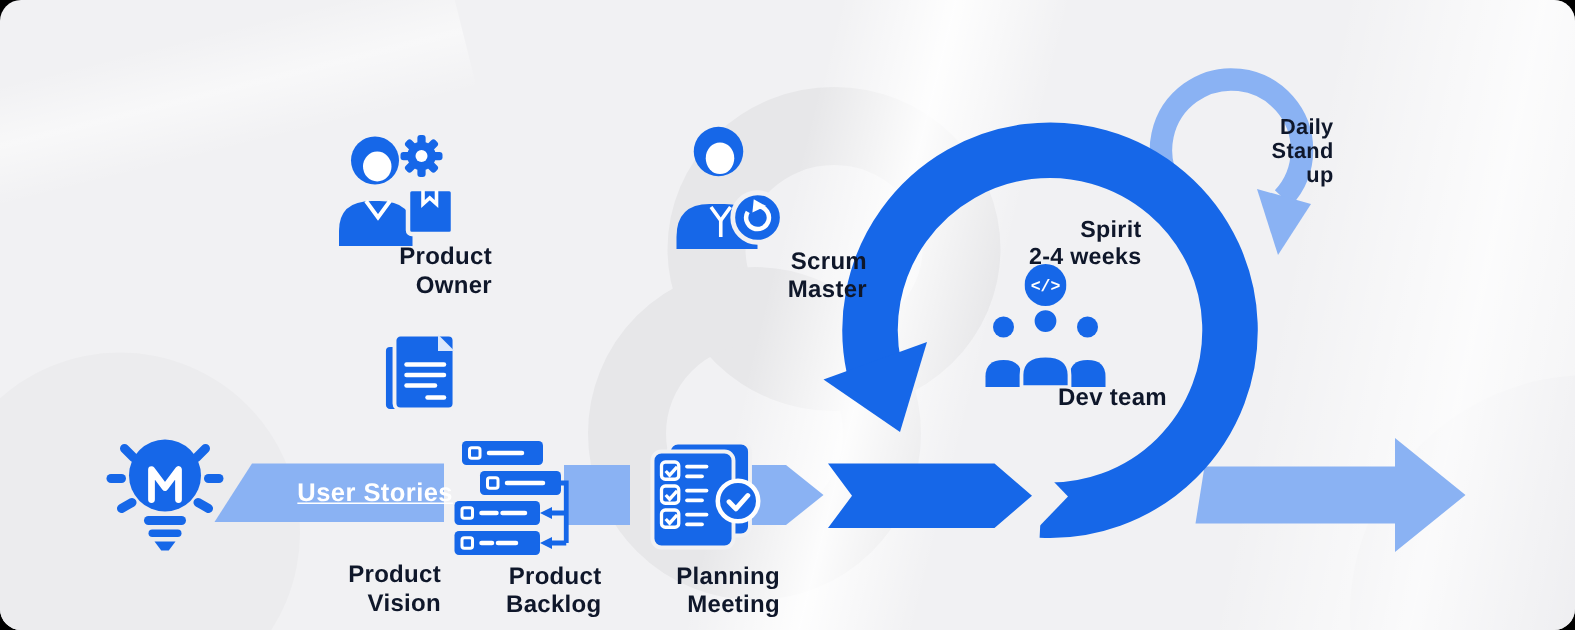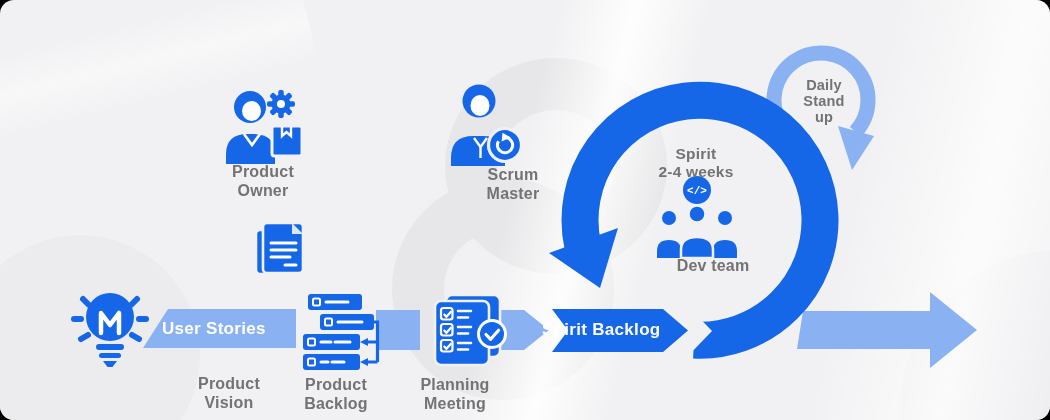--- a/index.html
+++ b/index.html
@@ -12,26 +12,26 @@
   .blob{border-radius:50%;background:#ececee;}
   .blob.bl{left:-40px;top:235px;width:240px;height:240px;}
   .blob.br{left:900px;top:250px;width:320px;height:320px;background:#eaeaec;opacity:.7;}
   .streak{position:absolute;z-index:0;background:linear-gradient(90deg,rgba(255,255,255,0),
           rgba(255,255,255,.9) 50%,rgba(255,255,255,0));}
   .streak.s1{left:505px;top:-130px;width:150px;height:720px;transform:rotate(14deg);}
   .streak.s2{left:850px;top:-130px;width:260px;height:720px;transform:rotate(12deg);opacity:.85;}
   .streak.s3{left:50px;top:-150px;width:80px;height:450px;transform:rotate(76deg);opacity:.55;}
   svg.flow{position:absolute;left:0;top:0;z-index:1;}
   .icon{position:absolute;z-index:2;}
-  .lbl{position:absolute;z-index:3;width:130px;text-align:center;white-space:pre-line;
-       font-weight:700;font-size:16px;line-height:1.16;color:#737373;letter-spacing:.2px;}
+  .lbl{position:absolute;z-index:3;width:130px;text-align:right;white-space:pre-line;
+       font-weight:700;font-size:16px;line-height:1.16;color:#0f172a;letter-spacing:.2px;}
   .lbl.sm1{font-size:15.5px;}
   .lbl.sm2{font-size:14.5px;line-height:1.12;}
-  .band-lbl{position:absolute;z-index:3;width:140px;text-align:left;font-weight:700;
-       font-size:17px;color:#fff;letter-spacing:.3px;}
+  .band-lbl{position:absolute;z-index:3;width:140px;text-align:right;font-weight:700;
+       font-size:17px;color:#fff;letter-spacing:.3px;text-decoration:underline;}
 </style>
 </head>
 <body>
 
 <div class="canvas" style="--blue: #1667e8; --lblue: #8ab2f3; --bg: #f1f1f3;">
 
   <div class="decor ring top-s"></div>
   <div class="decor ring bottom-s"></div>
   <div class="decor blob bl"></div>
   <div class="decor blob br"></div>
@@ -208,14 +208,13 @@
   <div class="lbl" style="left:390px;top:376px">Planning
 Meeting</div>
   <div class="lbl" style="left:648px;top:257px">Dev team</div>
   <div class="lbl sm1" style="left:631px;top:145px">Spirit
 2-4 weeks</div>
   <div class="lbl sm2" style="left:759px;top:77px">Daily
 Stand
 up</div>
 
   <div class="band-lbl" style="left:162px;top:319px">User Stories</div>
-  <div class="band-lbl" style="left:542px;top:320px">Spirit Backlog</div>
 </div>
 
 </body></html>

